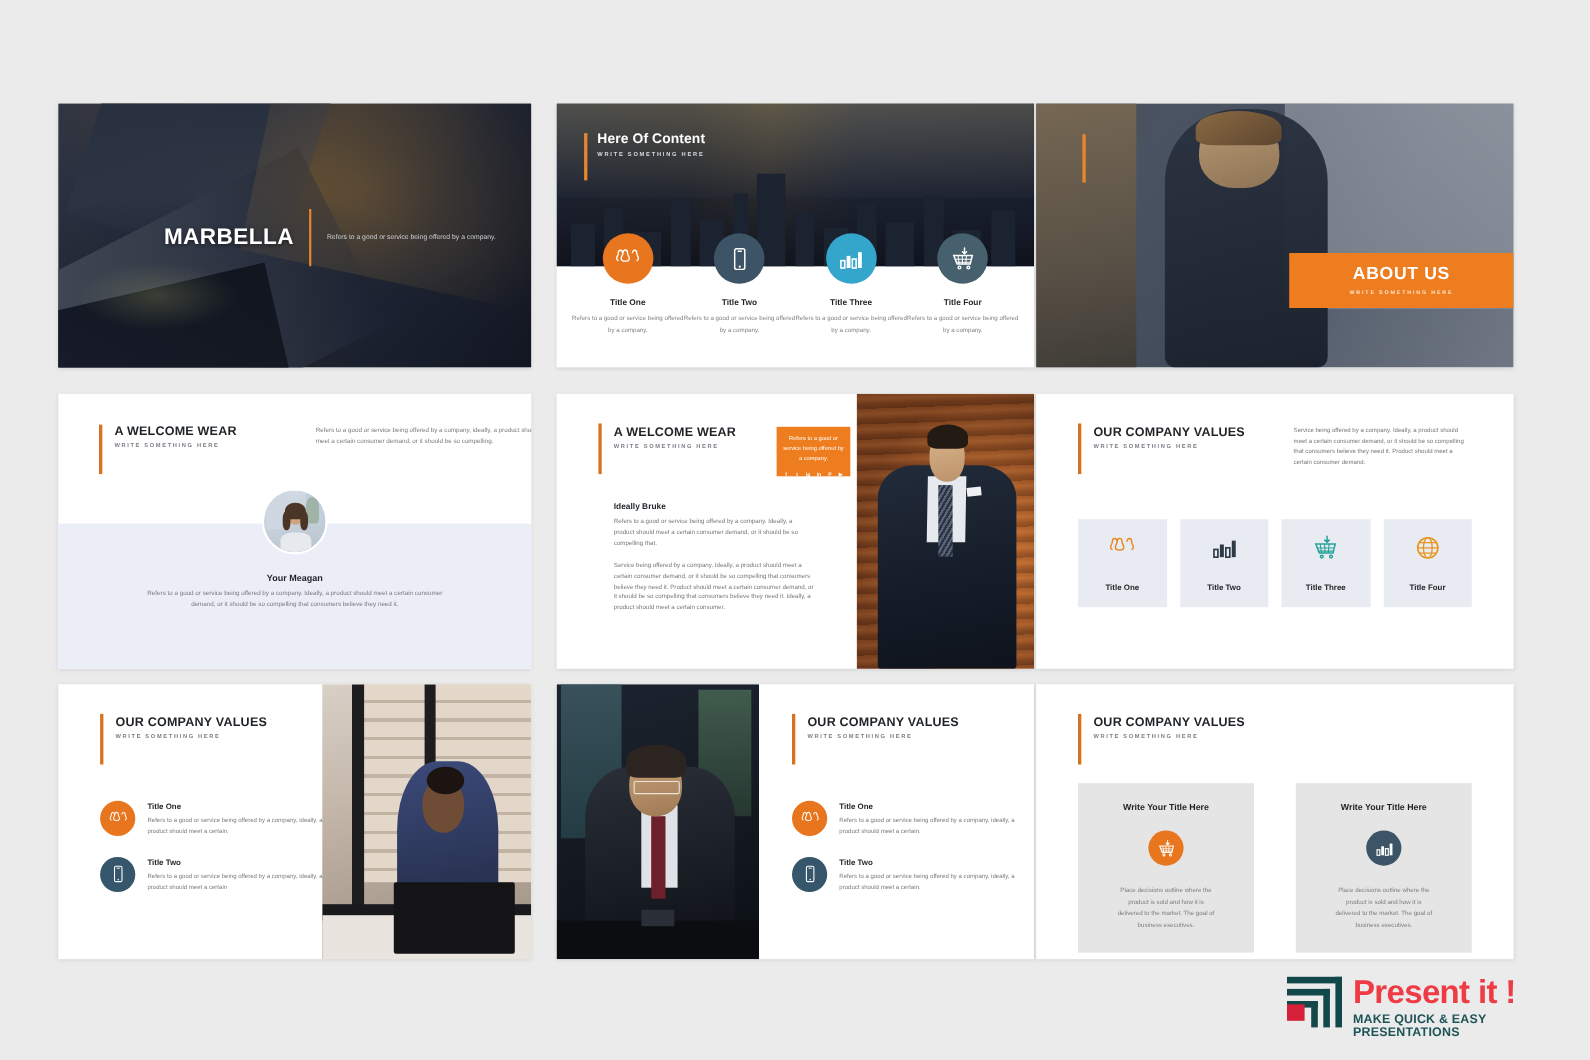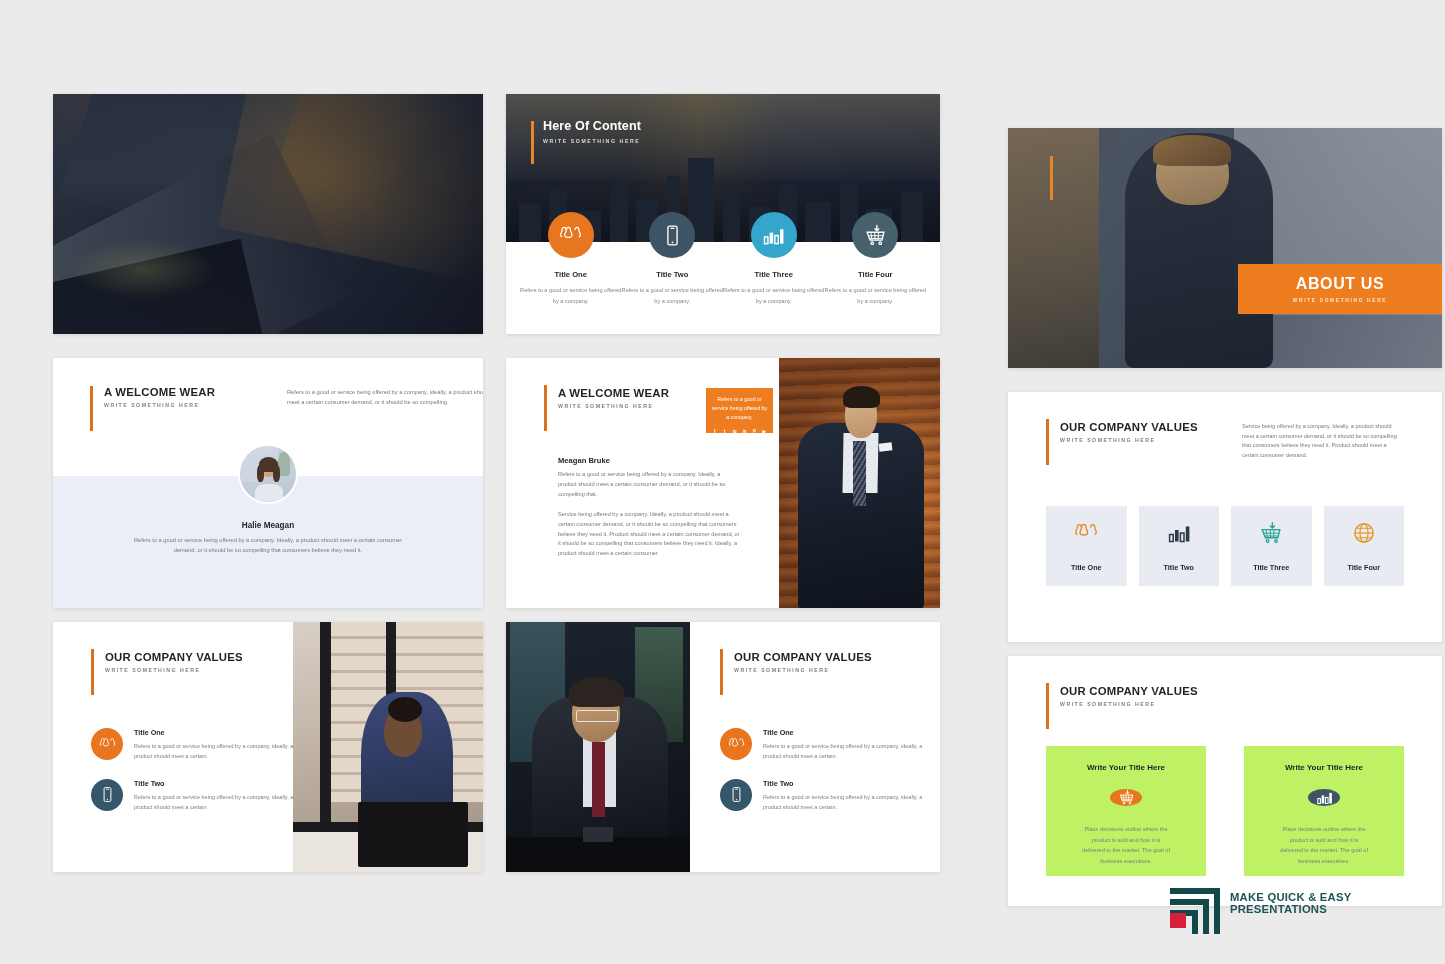--- a/index.html
+++ b/index.html
@@ -13,21 +13,21 @@
 
   .slide {
     position: absolute;
     background: #ffffff;
     overflow: hidden;
     box-shadow: 0 1px 4px rgba(0,0,0,0.10);
   }
   
   .c1 { left: 53px;  width: 430px; }
   .c2 { left: 506px; width: 434px; }
-  .c3 { left: 1008px; width: 434px; margin-top: 34px; }
+  .c3 { left: 942px; width: 434px; }
   .r1 { top: 94px;  height: 240px; }
   .r2 { top: 358px; height: 250px; }
   .r3 { top: 622px; height: 250px; }
   .hd-title {
     font-weight: bold; color: #1f2327; letter-spacing: .2px;
   }
   .hd-sub {
     font-size: 5.2px; letter-spacing: 1.5px; color: #7b8189;
     font-weight: bold; margin-top: 4px;
   }
@@ -267,21 +267,21 @@
   .s8-photo .phone { position:absolute; left:42%; bottom:12%; width:16%; height:6%; background:#2a2e36; border-radius:1px; }
   .s8-head { position: absolute; left: 228px; top: 29px; }
   .s8-head .bar { position: absolute; left: -14px; top: -2px; width: 2.5px; height: 46px; background: #d9721f; }
   .s8-list { position: absolute; left: 214px; top: 106px; width: 210px; }
 
   
   .s9-head { position: absolute; left: 52px; top: 29px; }
   .s9-head .bar { position: absolute; left: -14px; top: -2px; width: 2.5px; height: 46px; background: #d9721f; }
   .s9-cards { position: absolute; left: 38px; right: 38px; top: 90px; display: flex; gap: 38px; }
   .s9-card {
-    flex: 1; height: 130px; background: #bef264;
+    flex: 1; height: 154px; background: #e5e5e5;
     display: flex; flex-direction: column; align-items: center; padding: 17px 36px;
   }
   .s9-card .ttl { font-size: 8px; font-weight: bold; color: #1f2327; }
   .s9-card .circ { width: 32px; height: 32px; border-radius: 50%; margin: 17px 0 18px;
     display: flex; align-items: center; justify-content: center; }
   .s9-card .tx { font-size: 5.6px; color: #7a7e84; line-height: 1.9; text-align: center; }
 
   
   .logo { position: absolute; left: 1170px; top: 888px; display: flex; align-items: flex-start; gap: 10px; }
   .logo-mark { position: relative; width: 50px; height: 46px; flex: none; }
@@ -295,20 +295,25 @@
 
 <div class="board">
 
   <div class="slide c1 r1">
     <div class="s1-bg">
       <div class="s1-shape-b"></div>
       <div class="s1-shape-a"></div>
       <div class="s1-shape-c"></div>
       <div class="s1-shape-d"></div>
       <div class="s1-glow"></div>
+    </div>
+    <div class="s1-wrap">
+      <div class="s1-title">MARBELLA</div>
+      <div class="s1-div"></div>
+      <div class="s1-desc">Refers to a good or service being offered by a company.</div>
     </div>
   </div>
 
   <div class="slide c2 r1">
     <div class="s2-hero">
       <div class="s2-sky"></div>
       <div class="s2-skyline">
         <i style="left:3%;width:5%;height:42%"></i>
           <i style="left:10%;width:4%;height:58%"></i>
         <i style="left:16%;width:6%;height:34%"></i>
@@ -411,21 +416,21 @@
     <div class="s4-av">
       <span class="bld"></span>
         <span class="bld2"></span>
         <span class="tree"></span>
       <span class="body"></span>
         <span class="face"></span>
         <span class="hair"></span>
       <span class="hair2"></span>
         <span class="hair3"></span>
     </div>
-    <div class="s4-name">Halie Meagan</div>
+    <div class="s4-name">Your Meagan</div>
     <div class="body-copy s4-quote">Refers to a good or service being offered by a company. Ideally, a product should meet a certain consumer demand, or it should be so compelling that consumers believe they need it.</div>
   </div>
 
   <div class="slide c2 r2">
     <div class="s5-photo">
       <span class="glow"></span>
       <span class="s5-suit"></span>
         <span class="s5-shirt"></span>
         <span class="s5-tie"></span>
       <span class="s5-pocket"></span>
@@ -441,21 +446,21 @@
       <div class="tx">Refers to a good or service being offered by a company.</div>
       <div class="s5-social" id="s5-social">
           <span style="border-radius: 1px; font-size: 4.6px;">f</span>
           <span style="border-radius: 1px; font-size: 4.6px;">t</span>
           <span style="border-radius: 1px; font-size: 4.6px;">ig</span>
           <span style="border-radius: 1px; font-size: 4.6px;">in</span>
           <span style="border-radius: 1px; font-size: 4.6px;">P</span>
           <span style="border-radius: 1px; font-size: 4.6px;">▶</span>
         </div>
     </div>
-    <div class="s5-name">Meagan Bruke</div>
+    <div class="s5-name">Ideally Bruke</div>
     <div class="body-copy s5-p1">Refers to a good or service being offered by a company. Ideally, a product should meet a certain consumer demand, or it should be so compelling that.</div>
     <div class="body-copy s5-p2">Service being offered by a company. Ideally, a product should meet a certain consumer demand, or it should be so compelling that consumers believe they need it. Product should meet a certain consumer demand, or it should be so compelling that consumers believe they need it. Ideally, a product should meet a certain consumer.</div>
   </div>
 
   <div class="slide c3 r2">
     <div class="s6-head">
       <span class="bar"></span>
       <div class="hd-title s4-title">OUR COMPANY VALUES</div>
       <div class="hd-sub">WRITE SOMETHING HERE</div>
     </div>
@@ -639,17 +644,18 @@
   </div>
 
   <div class="logo">
     <div class="logo-mark">
       <span class="ch" style="left:0;top:0;width:50px;height:46px;border-width:6px 6px 0 0;"></span>
       <span class="ch" style="left:0;top:11px;width:39px;height:35px;border-width:6px 6px 0 0;"></span>
       <span class="ch" style="left:0;top:22px;width:28px;height:24px;border-width:6px 6px 0 0;"></span>
       <span class="sq"></span>
     </div>
     <div class="logo-text">
+      <div class="t1">Present it !</div>
       <div class="t2">MAKE QUICK &amp; EASY PRESENTATIONS</div>
     </div>
   </div>
 
 </div>
 
 </body></html>

